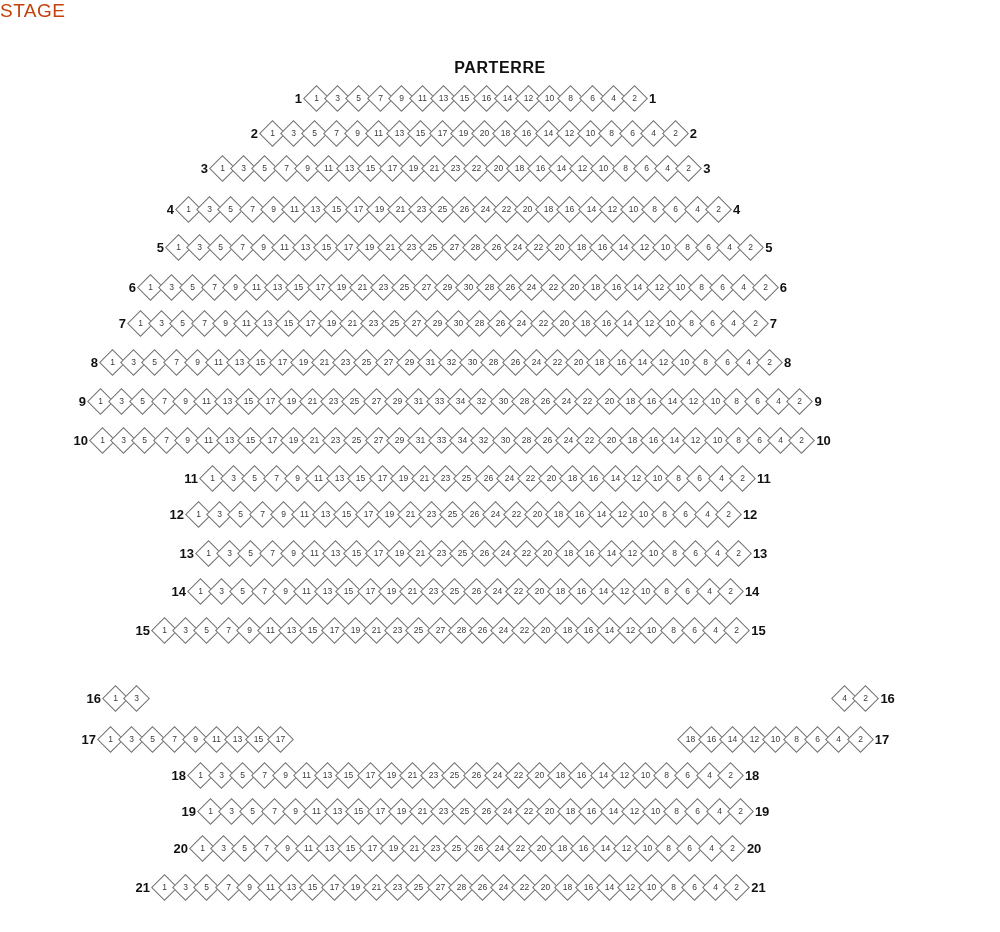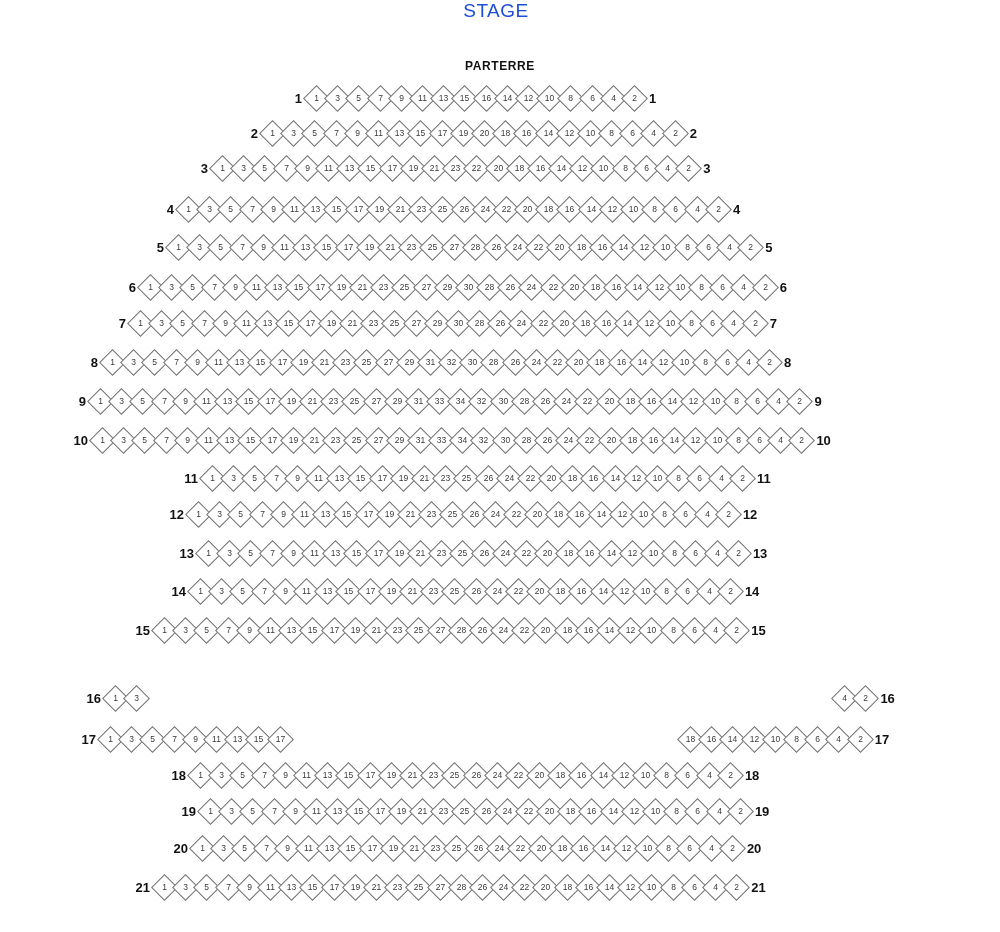--- a/index.html
+++ b/index.html
@@ -13,32 +13,31 @@
     font-family: "Liberation Sans", sans-serif;
     color: #000000;
     position: relative;
     overflow: hidden;
   }
   #stage-title {
     position: absolute;
     top: 0px;
     left: 0;
     width: 992px;
-    text-align: center;
     font-size: 19px;
     letter-spacing: 0.5px;
-    color: #1d4ed8;
+    color: #c2410c;
   }
   #section-title {
     position: absolute;
     top: 59px;
     left: 0;
     width: 1000px;
     text-align: center;
-    font-size: 12px;
+    font-size: 16px;
     font-weight: bold;
     letter-spacing: 0.6px;
     color: #111;
   }
   #map {
     position: absolute;
     top: 0;
     left: 0;
     width: 1000px;
     height: 932px;

